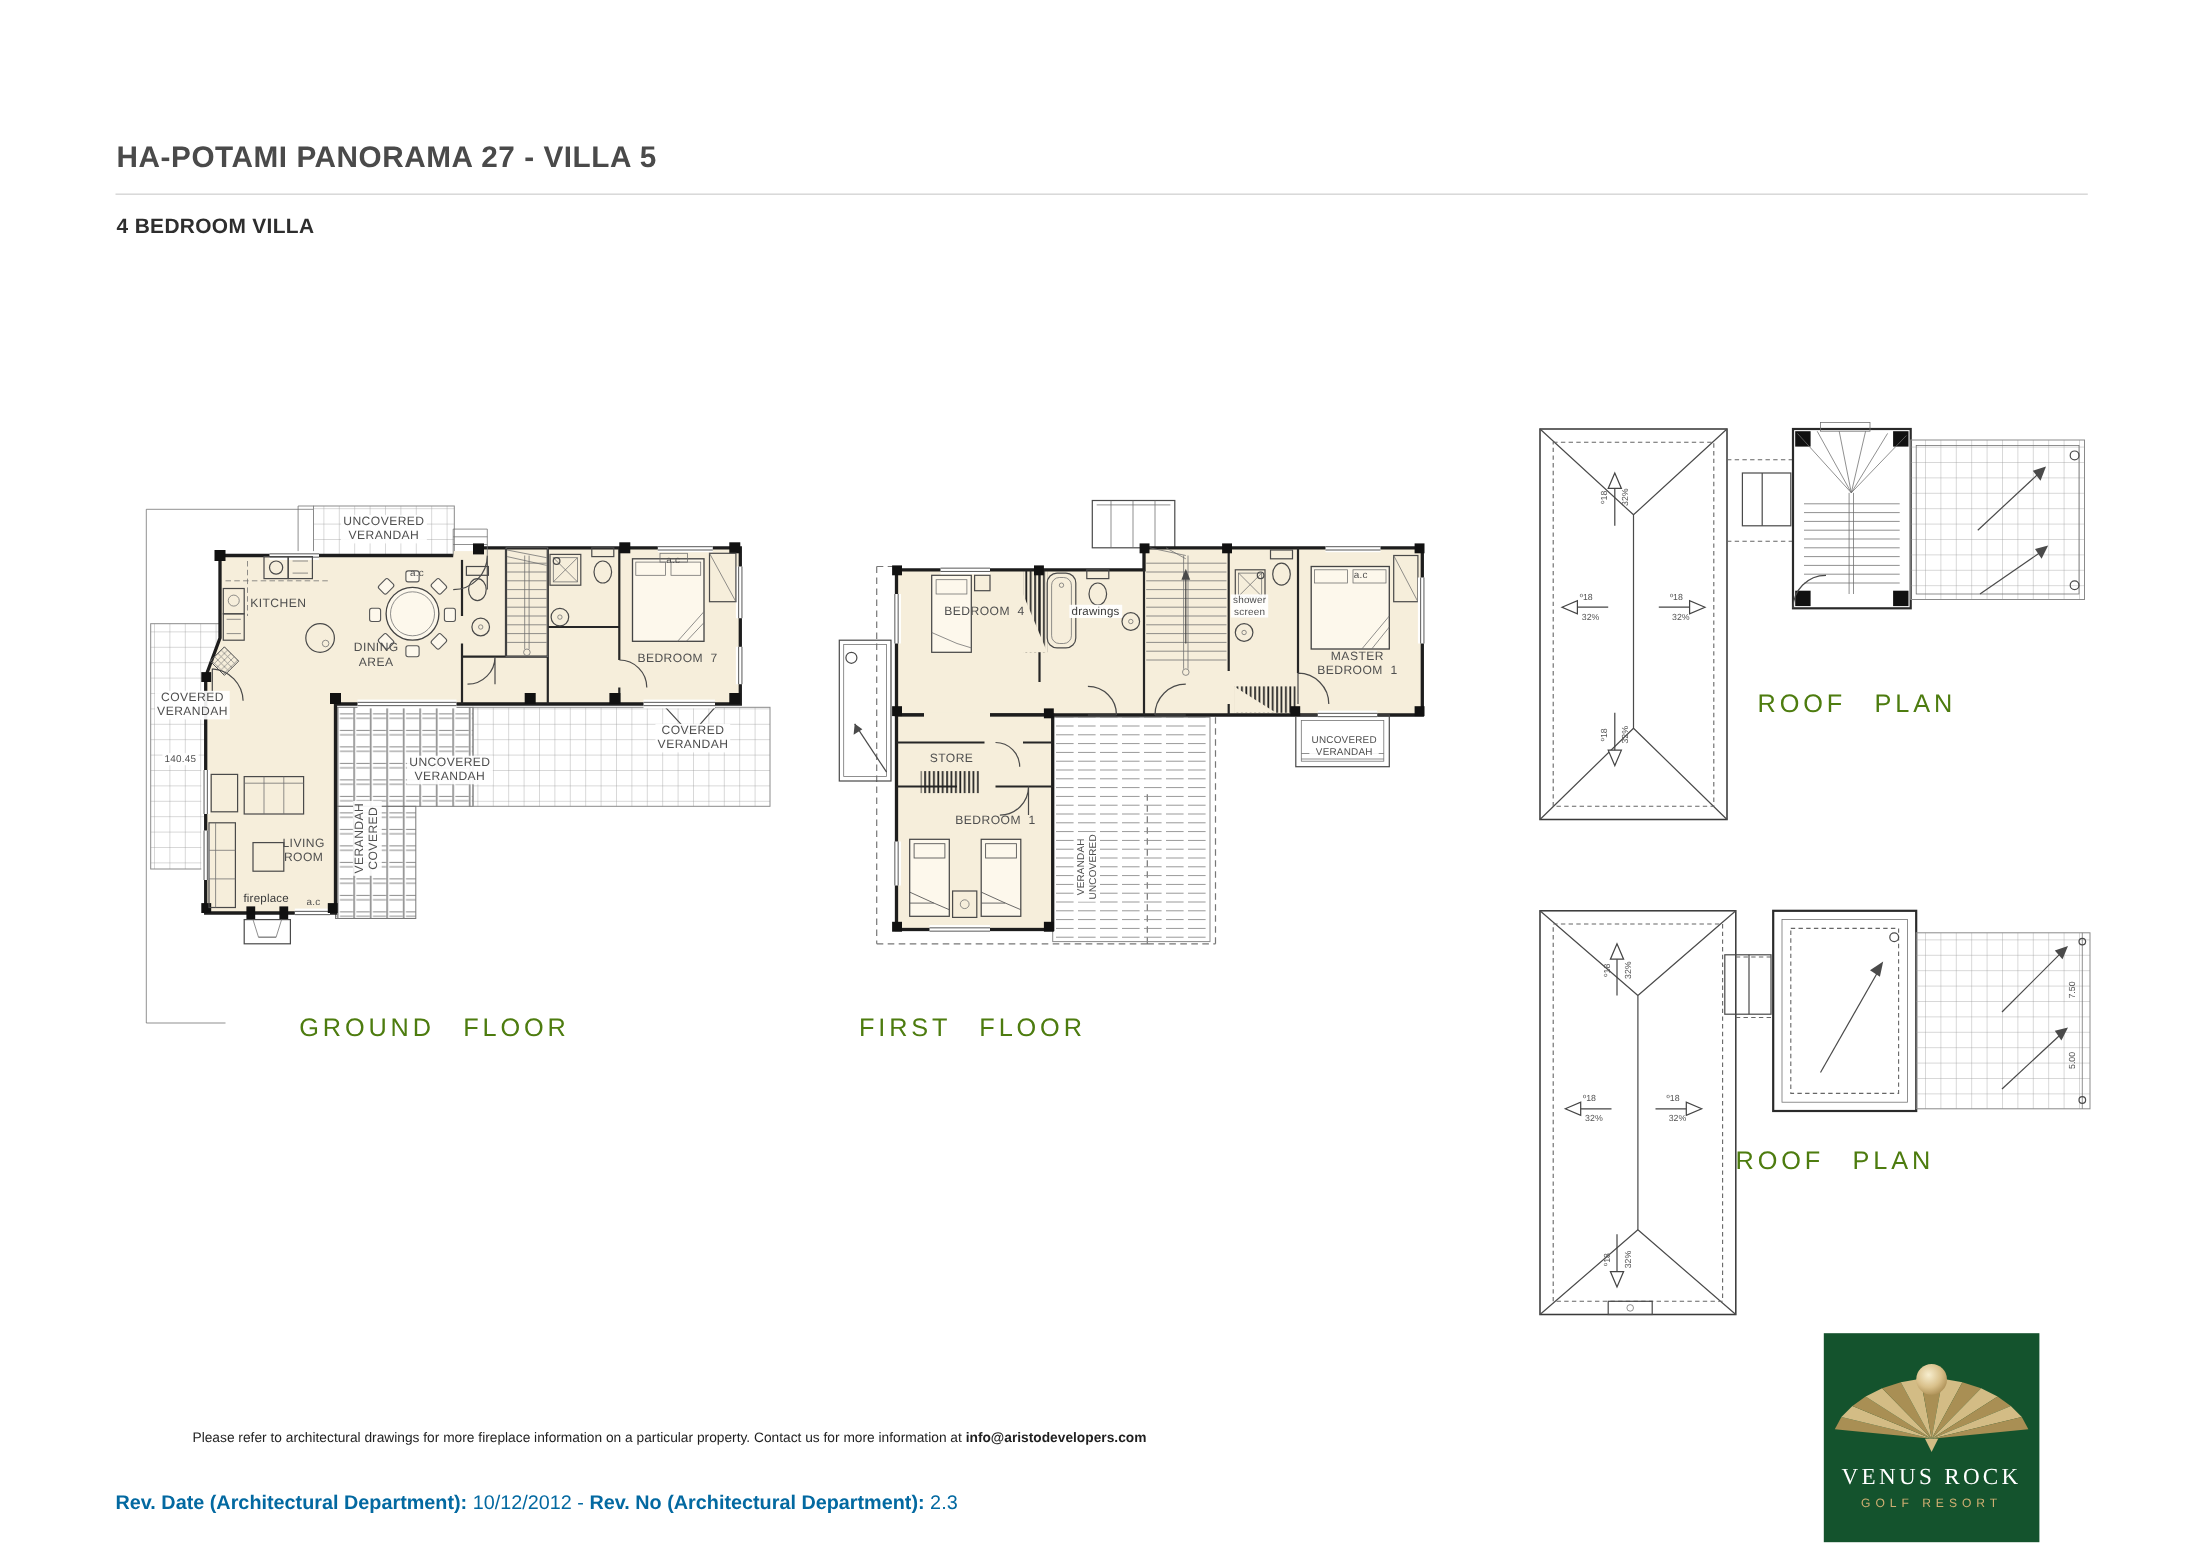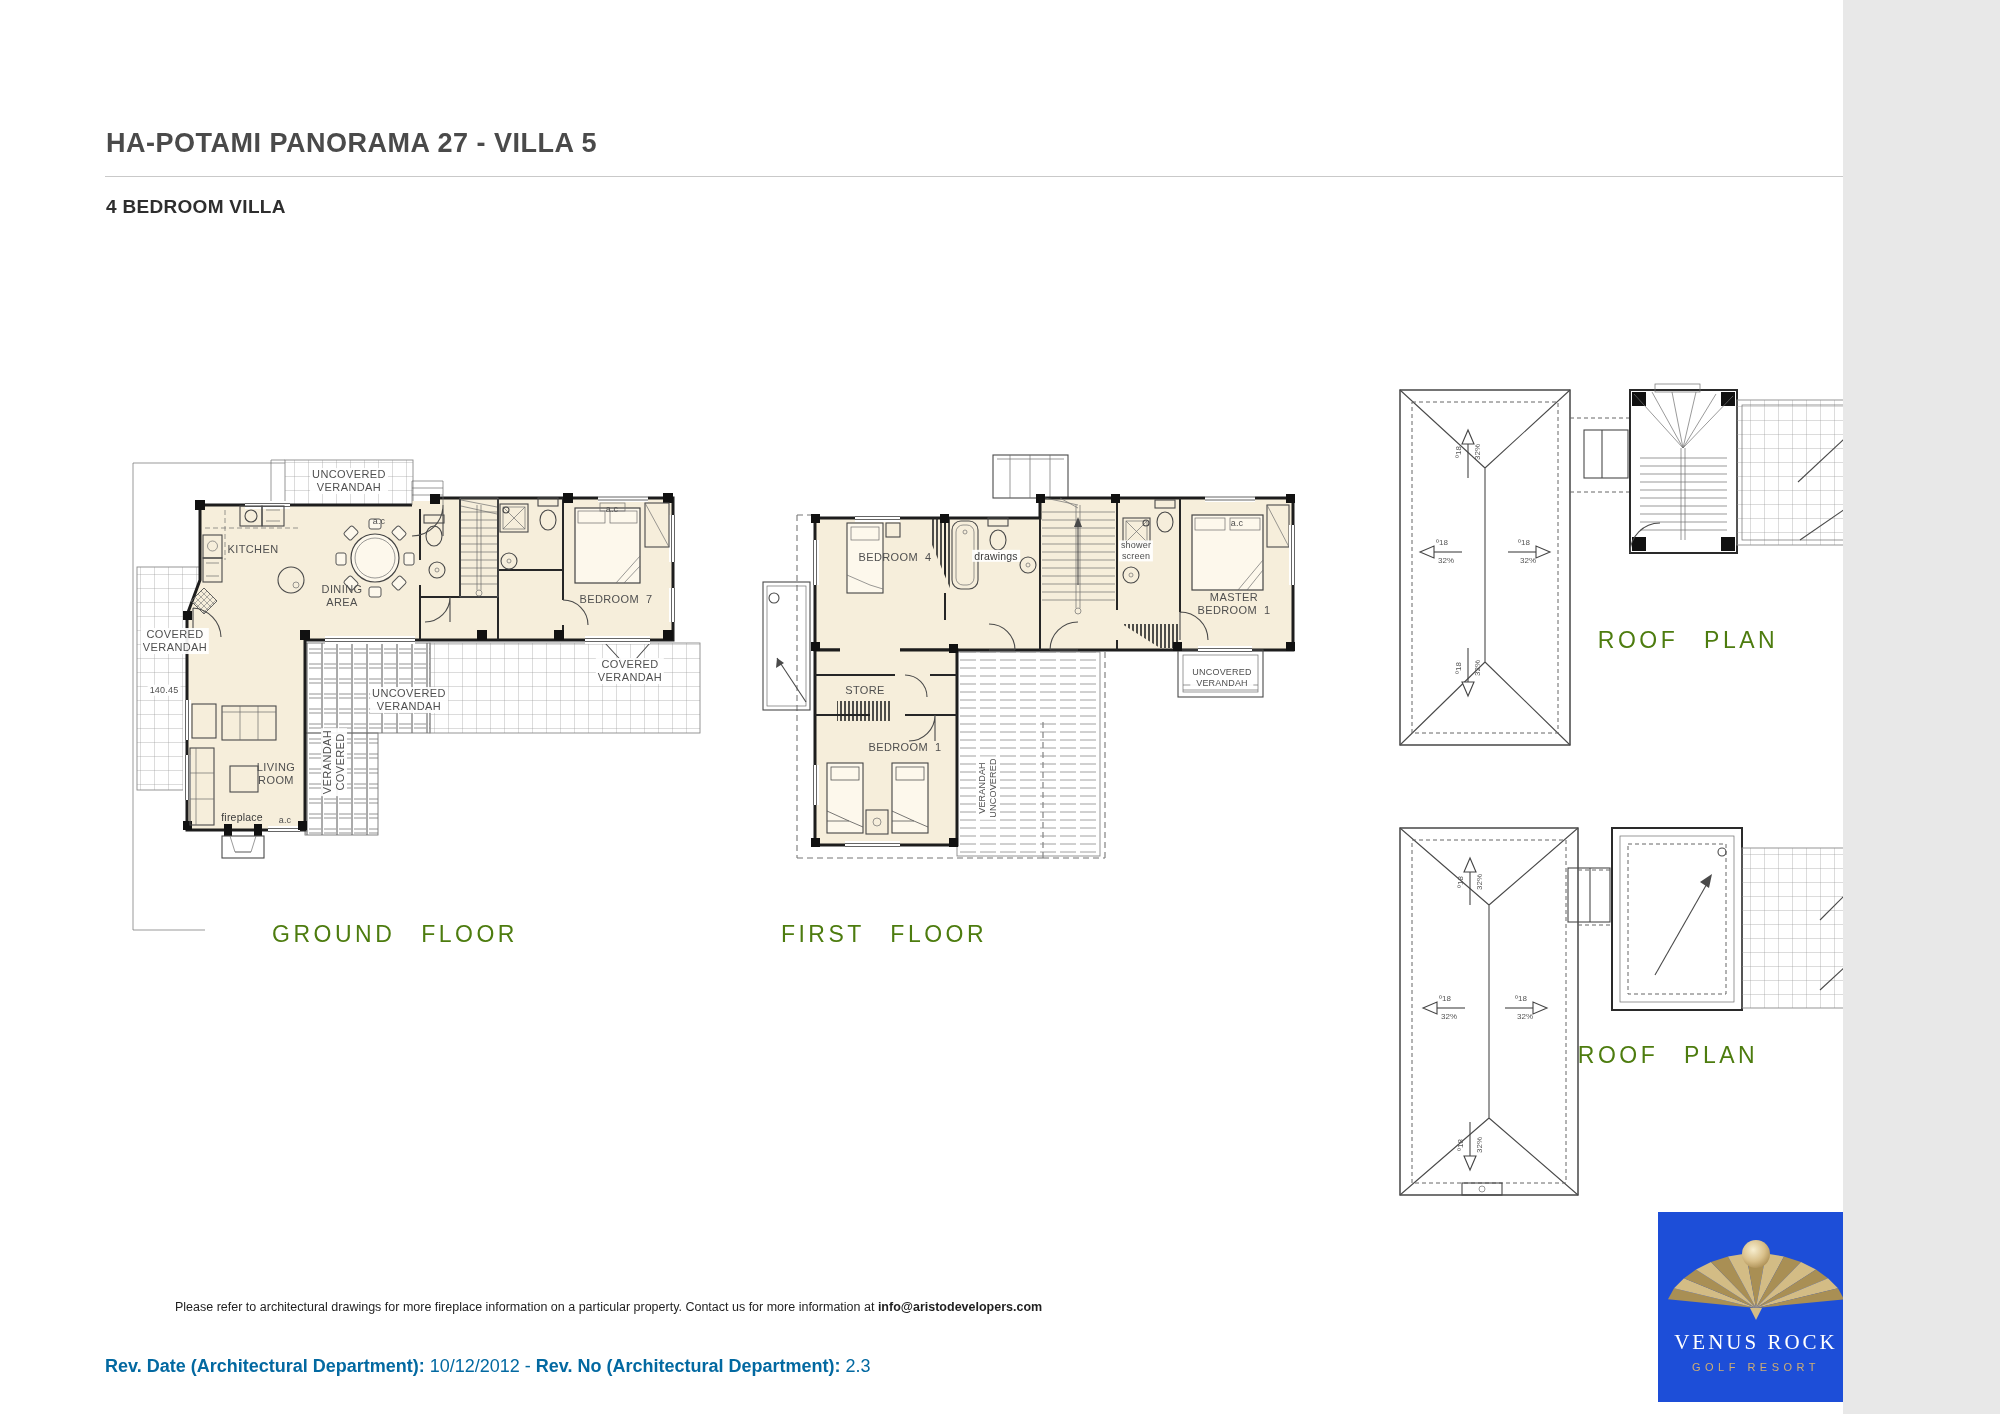--- a/index.html
+++ b/index.html
@@ -1,17 +1,17 @@
 <!DOCTYPE html>
 <html><head>
 <meta charset="utf-8">
 <style>
   html,body{margin:0;padding:0;background:#e8e8e8;}
   .sheet{
-    position:relative;width:1843px;height:1414px;background:#ffffff;
+    position:relative;width:2000px;height:1414px;background:#ffffff;
     font-family:"Liberation Sans", sans-serif;overflow:hidden;
   }
   .abs{position:absolute;}
   .page-title{
     left:106px;top:128px;font-size:27px;font-weight:700;color:#4a4a4a;letter-spacing:.5px;
   }
   .divider{left:105px;top:176px;width:1793px;height:1px;background:#c9c9c9;}
   .subtitle{left:106px;top:196px;font-size:19px;font-weight:700;color:#2e2e2e;letter-spacing:.3px;}
   .caption{
     font-size:23px;color:#4d7c0f;letter-spacing:3.5px;word-spacing:16px;white-space:nowrap;
@@ -25,21 +25,21 @@
   .lbl.small{font-size:9px;letter-spacing:.2px;}
   .lbl.lower{font-size:10.5px;color:#3a3a3a;letter-spacing:.2px;}
   .lbl.rot{transform:translate(-50%,-50%) rotate(-90deg);}
   .lbl.slope{font-size:8px;color:#555;letter-spacing:0;}
   .lbl.slope.rot{transform:translate(-50%,-50%) rotate(-90deg);}
   .footer-block{left:105px;top:1298px;width:1100px;font-size:12.5px;color:#1f1f1f;}
   .footer-line{line-height:1.45;}
   .rev-line{position:absolute;left:105px;top:1356px;font-size:18px;color:#0369a1;}
   b{font-weight:700;}
   .logo{
-    left:1658px;top:1212px;width:196px;height:190px;background:#1d4ed8;
+    left:1658px;top:1212px;width:196px;height:190px;background:#14532d;
     display:flex;flex-direction:column;align-items:center;justify-content:flex-start;
   }
   .logo .brand{
     font-family:"Liberation Serif", serif;color:#ffffff;font-size:21px;letter-spacing:3px;
     margin-top:118px;white-space:nowrap;
   }
   .logo .brand-sub{
     font-family:Liberation Sans, sans-serif;color:#cfae72;font-size:11px;letter-spacing:4.5px;
     margin-top:6px;white-space:nowrap;
   }

